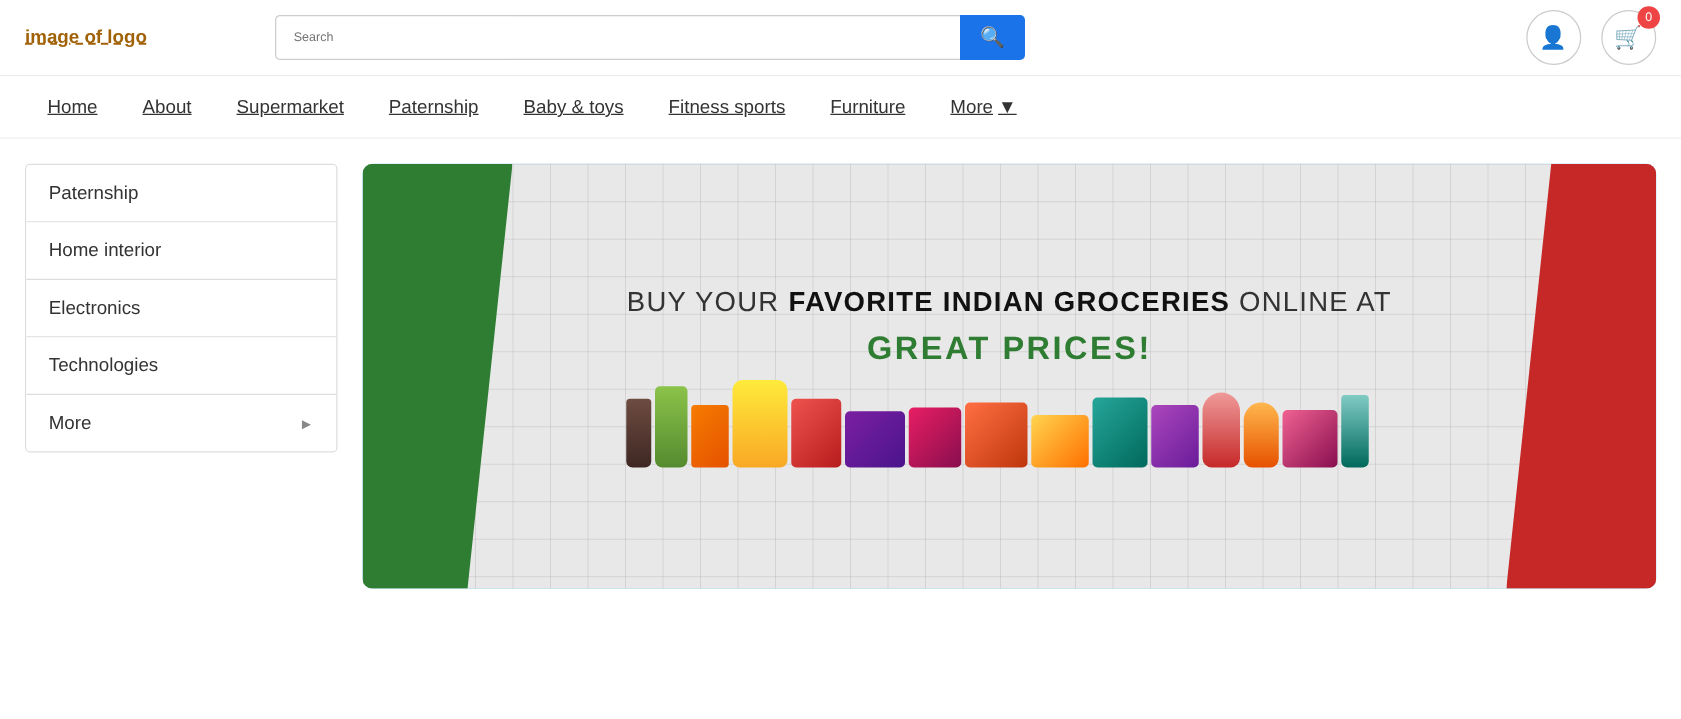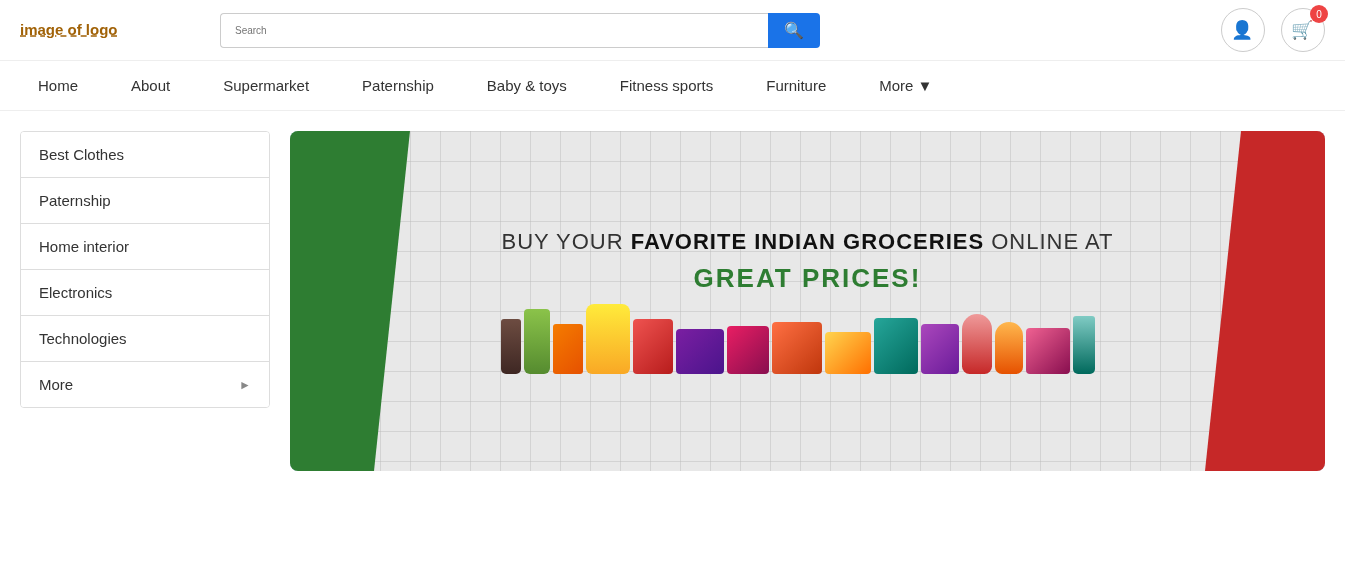--- a/index.html
+++ b/index.html
@@ -79,21 +79,22 @@
       align-items: center;
       justify-content: center;
     }
 
     
     .nav {
       display: flex;
       align-items: flex-end;
       padding: 0 20px;
       border-bottom: 1px solid #eee;
-      gap: 17px;
+      gap: 0;
+      text-decoration: underline;
     }
     .nav-item {
       padding: 16px 18px;
       font-size: 15px;
       color: #333;
       cursor: pointer;
       white-space: nowrap;
       position: relative;
     }
     .nav-more {
@@ -238,23 +239,20 @@
   <div class="nav-item">Furniture</div>
   <div class="nav-item nav-more">
     <span>More</span>
     <span>▼</span>
   </div>
 </nav>
 
 <div class="main-content">
 
   <div class="sidebar">
-    <div class="sidebar-item">
-      <span>Best Clothes</span>
-    </div>
     <div class="sidebar-item">
       <span>Paternship</span>
     </div>
     <div class="sidebar-item">
       <span>Home interior</span>
     </div>
     <div class="sidebar-item">
       <span>Electronics</span>
     </div>
     <div class="sidebar-item">

